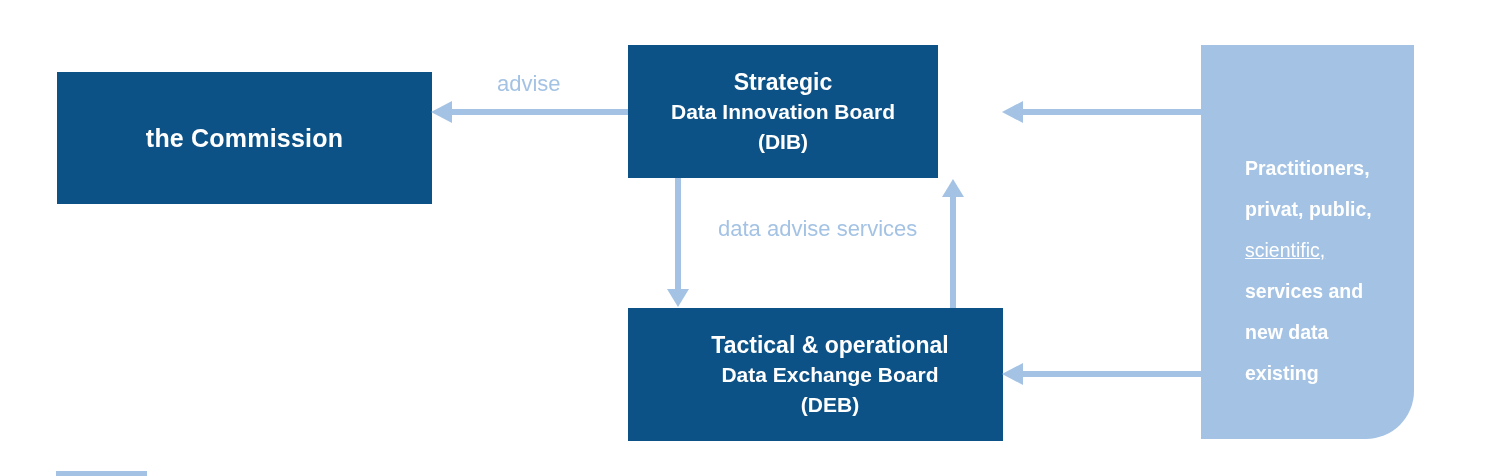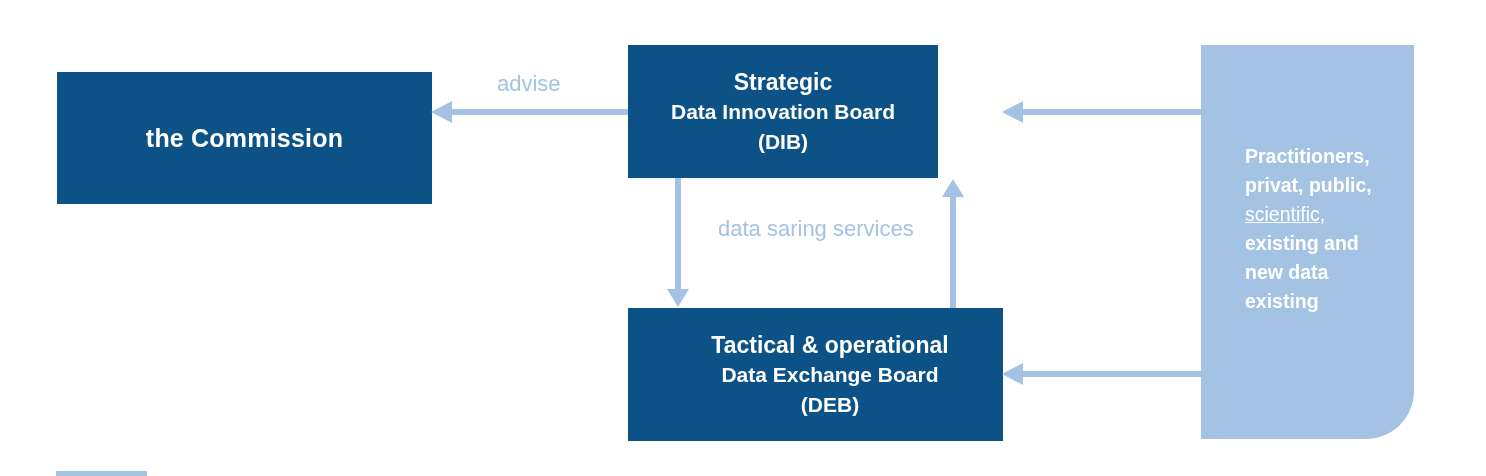--- a/index.html
+++ b/index.html
@@ -35,21 +35,21 @@
   
   #practitioners {
     position: absolute;
     left: 1201px; top: 45px; width: 213px; height: 394px;
     background: var(--light-blue);
     border-bottom-right-radius: 48px;
     color: #ffffff;
     padding: 97px 10px 0 44px;
     font-size: 19.5px; line-height: 29px;
   }
-  #practitioners .pline { font-weight: 700; }
+  #practitioners .pline { font-weight: 700; margin-top: 12px; }
   #practitioners .pline.regular { font-weight: 400; text-decoration: underline; }
 
   
   .shaft-h { position: absolute; height: 6px; background: var(--light-blue); }
   .shaft-v { position: absolute; width: 6px;  background: var(--light-blue); }
   .head { position: absolute; width: 0; height: 0; border-style: solid; }
   .head-left  { border-width: 11px 21px 11px 0; border-color: transparent var(--light-blue) transparent transparent; }
   .head-down  { border-width: 18px 11px 0 11px; border-color: var(--light-blue) transparent transparent transparent; }
   .head-up    { border-width: 0 11px 18px 11px; border-color: transparent transparent var(--light-blue) transparent; }
 
@@ -110,21 +110,21 @@
   <div class="node" id="tactical">
     <div class="line bold">Tactical &amp; operational</div>
     <div class="line">Data Exchange Board</div>
     <div class="line">(DEB)</div>
   </div>
 
   <div id="practitioners">
     <div class="pline">Practitioners,</div>
     <div class="pline">privat, public,</div>
     <div class="pline regular">scientific,</div>
-    <div class="pline">existing and</div>
+    <div class="pline">services and</div>
     <div class="pline">new data</div>
     <div class="pline">existing</div>
   </div>
 
   <div class="shaft-h" id="advise-shaft"></div>
   <div class="head head-left" id="advise-head"></div>
   <div class="arrow-label" id="advise-label">advise</div>
 
   <div class="shaft-h" id="prac-strat-shaft"></div>
   <div class="head head-left" id="prac-strat-head"></div>
@@ -132,18 +132,18 @@
   <div class="shaft-h" id="prac-tact-shaft"></div>
   <div class="head head-left" id="prac-tact-head"></div>
 
   <div class="shaft-v" id="dib-deb-shaft"></div>
   <div class="head head-down" id="dib-deb-head"></div>
 
   <div class="shaft-v" id="deb-dib-shaft"></div>
   <div class="head head-up" id="deb-dib-head"></div>
 
   <div class="arrow-label" id="requirements-label">
-    <div>data saring services</div>
+    <div>data advise services</div>
   </div>
 
   <div id="legend-cutoff"></div>
 
 </div>
 
 </body></html>

